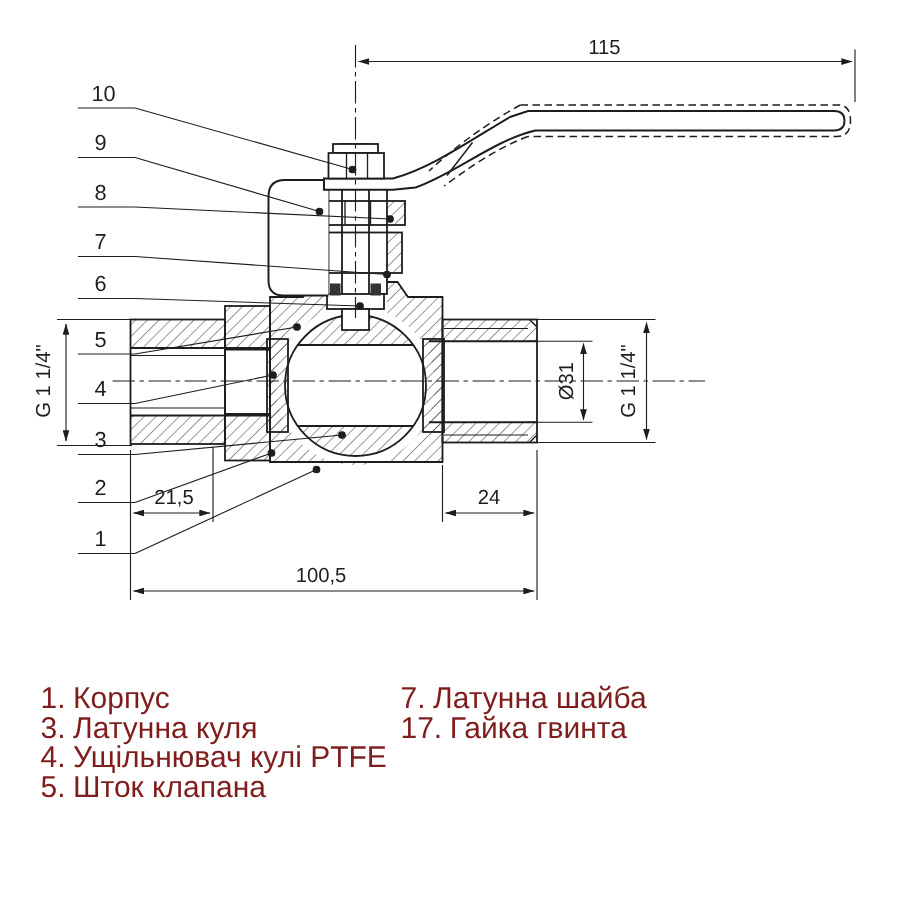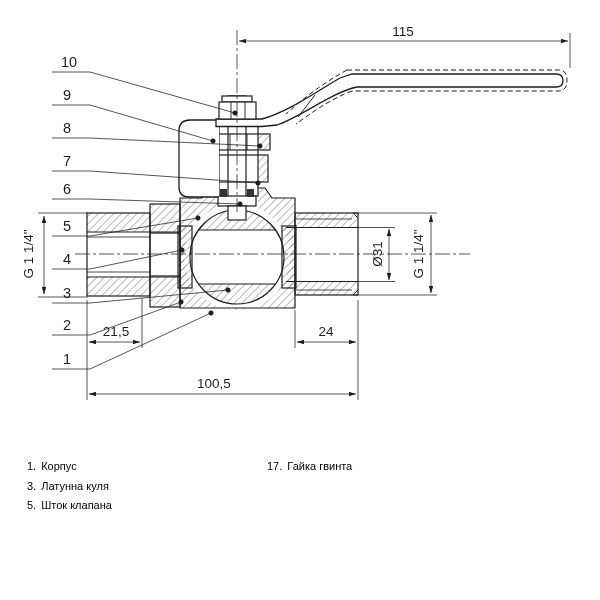--- a/index.html
+++ b/index.html
@@ -1,19 +1,19 @@
 <!DOCTYPE html>
 <html><head>
 <meta charset="utf-8">
 <style>
   html,body{margin:0;padding:0;background:#fff;}
   .canvas{position:relative;width:600px;height:600px;background:#fff;overflow:hidden;
           font-family:"Liberation Sans",sans-serif;color:#111;}
   .drawing{position:absolute;left:0;top:0;}
-  .parts{position:absolute;top:457px;font-size:11px;line-height:19.6px;color:#000000;}
+  .parts{position:absolute;top:457px;font-size:20px;line-height:19.6px;color:#7f1d1d;}
   .parts-left{left:27px;}
   .parts-right{left:267px;}
   .part-item span.num{margin-right:5px;}
   svg text{font-family:"Liberation Sans",sans-serif;fill:#1d1d1d;}
 </style>
 </head>
 <body>
 
 <div class="canvas">
 
@@ -223,19 +223,21 @@
     <text x="67" y="264" text-anchor="middle">4</text>
     <text x="67" y="298" text-anchor="middle">3</text>
     <text x="67" y="330" text-anchor="middle">2</text>
     <text x="67" y="364" text-anchor="middle">1</text>
   </g>
 </svg>
 
 <div class="parts parts-left">
   <div class="part-item"><span class="num">1.</span><span>Корпус</span></div>
   <div class="part-item"><span class="num">3.</span><span>Латунна куля</span></div>
+  <div class="part-item"><span class="num">4.</span><span>Ущільнювач кулі PTFE</span></div>
   <div class="part-item"><span class="num">5.</span><span>Шток клапана</span></div>
 </div>
 <div class="parts parts-right">
+  <div class="part-item"><span class="num">7.</span><span>Латунна шайба</span></div>
   <div class="part-item"><span class="num">17.</span><span>Гайка гвинта</span></div>
 </div>
 
 </div>
 
 </body></html>

